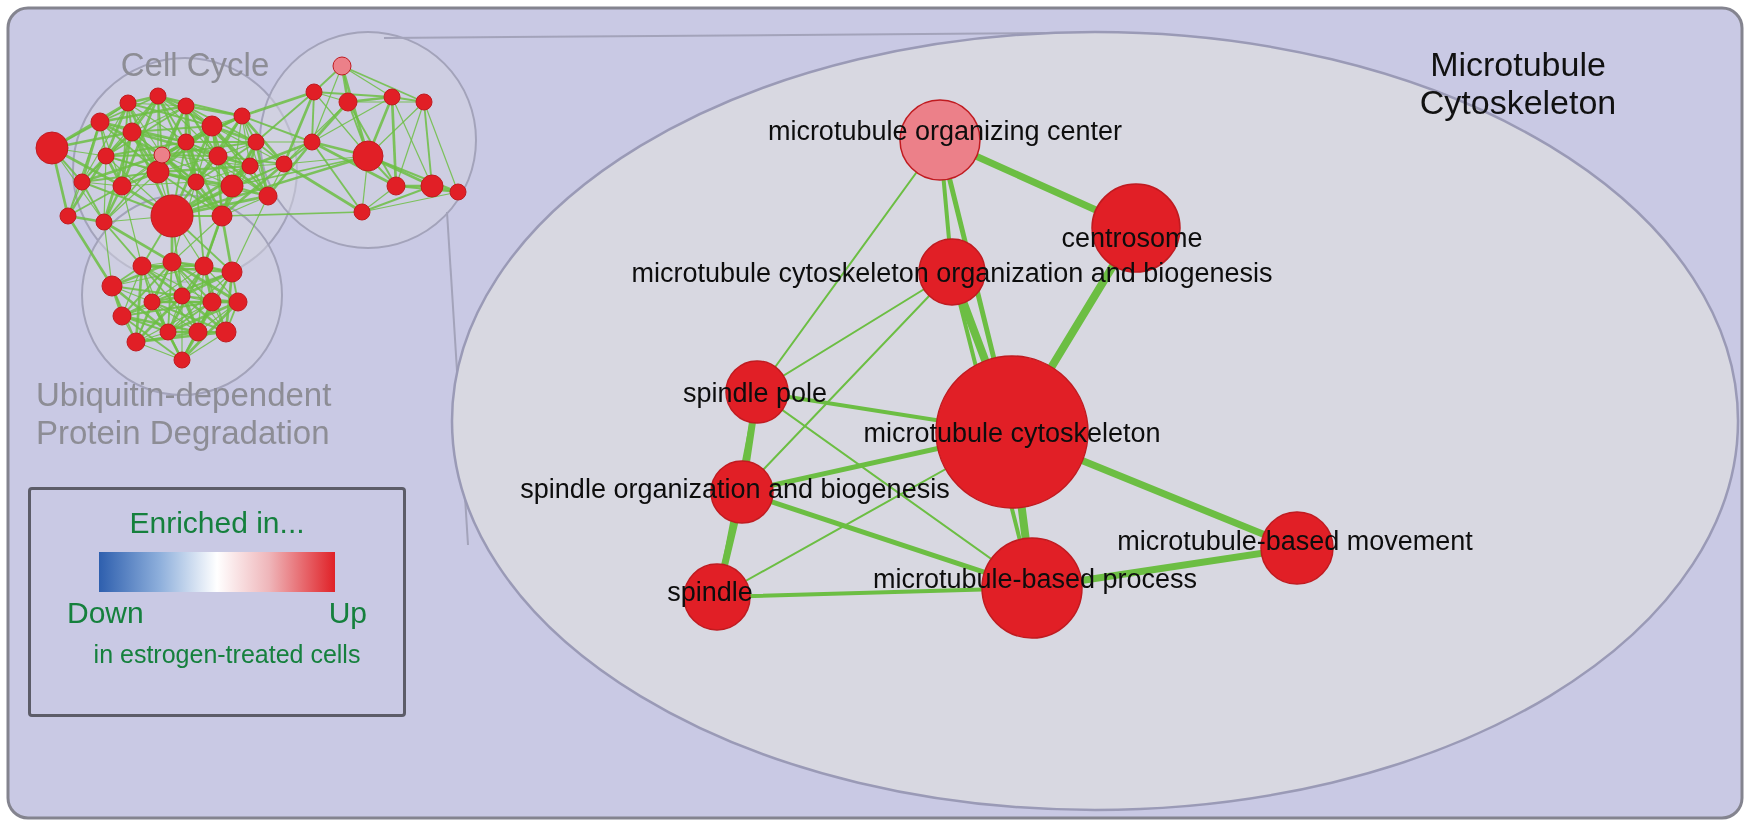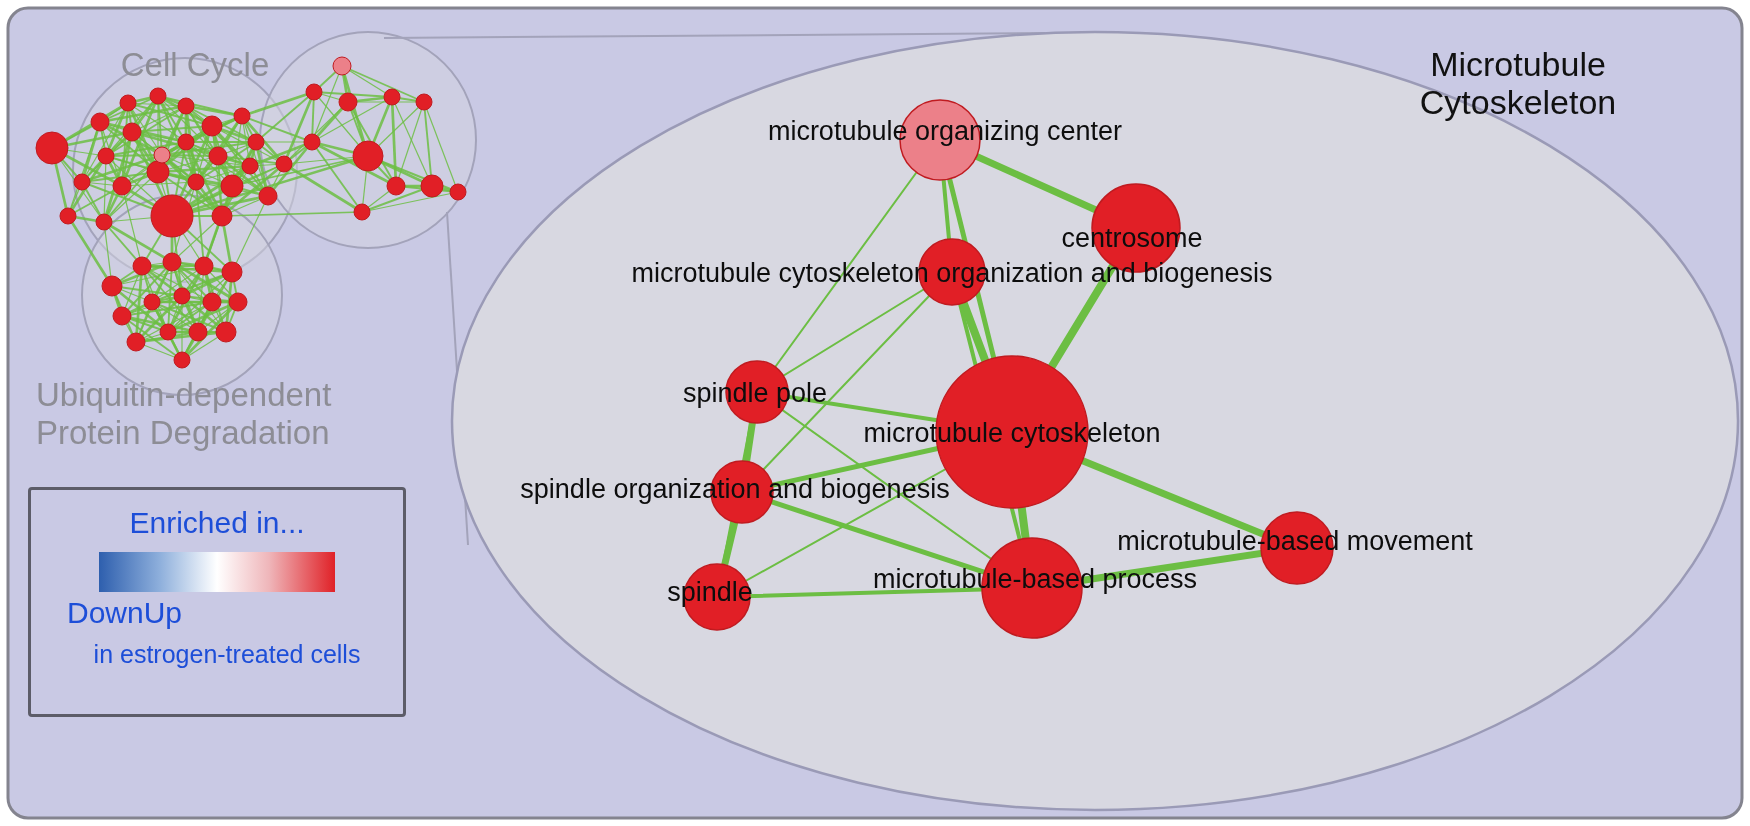--- a/index.html
+++ b/index.html
@@ -1,24 +1,24 @@
 <!DOCTYPE html>
 <html><head>
 <meta charset="utf-8">
 <style>
   html,body{margin:0;padding:0;background:#ffffff;}
   .figure{position:relative;width:1750px;height:826px;font-family:"Liberation Sans",sans-serif;overflow:hidden;}
   svg{position:absolute;left:0;top:0;}
   .cluster-label{font-size:33px;fill:#8d8d95;}
   .zoom-title{font-size:34px;fill:#111111;}
   .node-label{font-size:27px;fill:#0d0d0d;}
-  .legend{position:absolute;left:28px;top:487px;width:378px;height:230px;border:3px solid #5c5c68;border-radius:4px;box-sizing:border-box;color:#1d4ed8;text-align:center;}
+  .legend{position:absolute;left:28px;top:487px;width:378px;height:230px;border:3px solid #5c5c68;border-radius:4px;box-sizing:border-box;color:#15803d;text-align:center;}
   .legend-title{font-size:30px;margin-top:16px;}
   .gradient-bar{width:236px;height:40px;margin:12px auto 4px;}
-  .du-row{display:flex;justify-content:flex-start;width:300px;margin:2px auto 8px;font-size:30px;}
+  .du-row{display:flex;justify-content:space-between;width:300px;margin:2px auto 8px;font-size:30px;}
   .legend-sub{font-size:25px;line-height:1.35;padding-left:20px;}
 </style>
 </head>
 <body>
 
 <div class="figure">
   <svg width="1750" height="826" viewBox="0 0 1750 826">
     <rect x="8" y="8" width="1734" height="810" rx="20" fill="#c9c9e4" stroke="#84848f" stroke-width="3"></rect>
 
     <g id="g-clusters">

